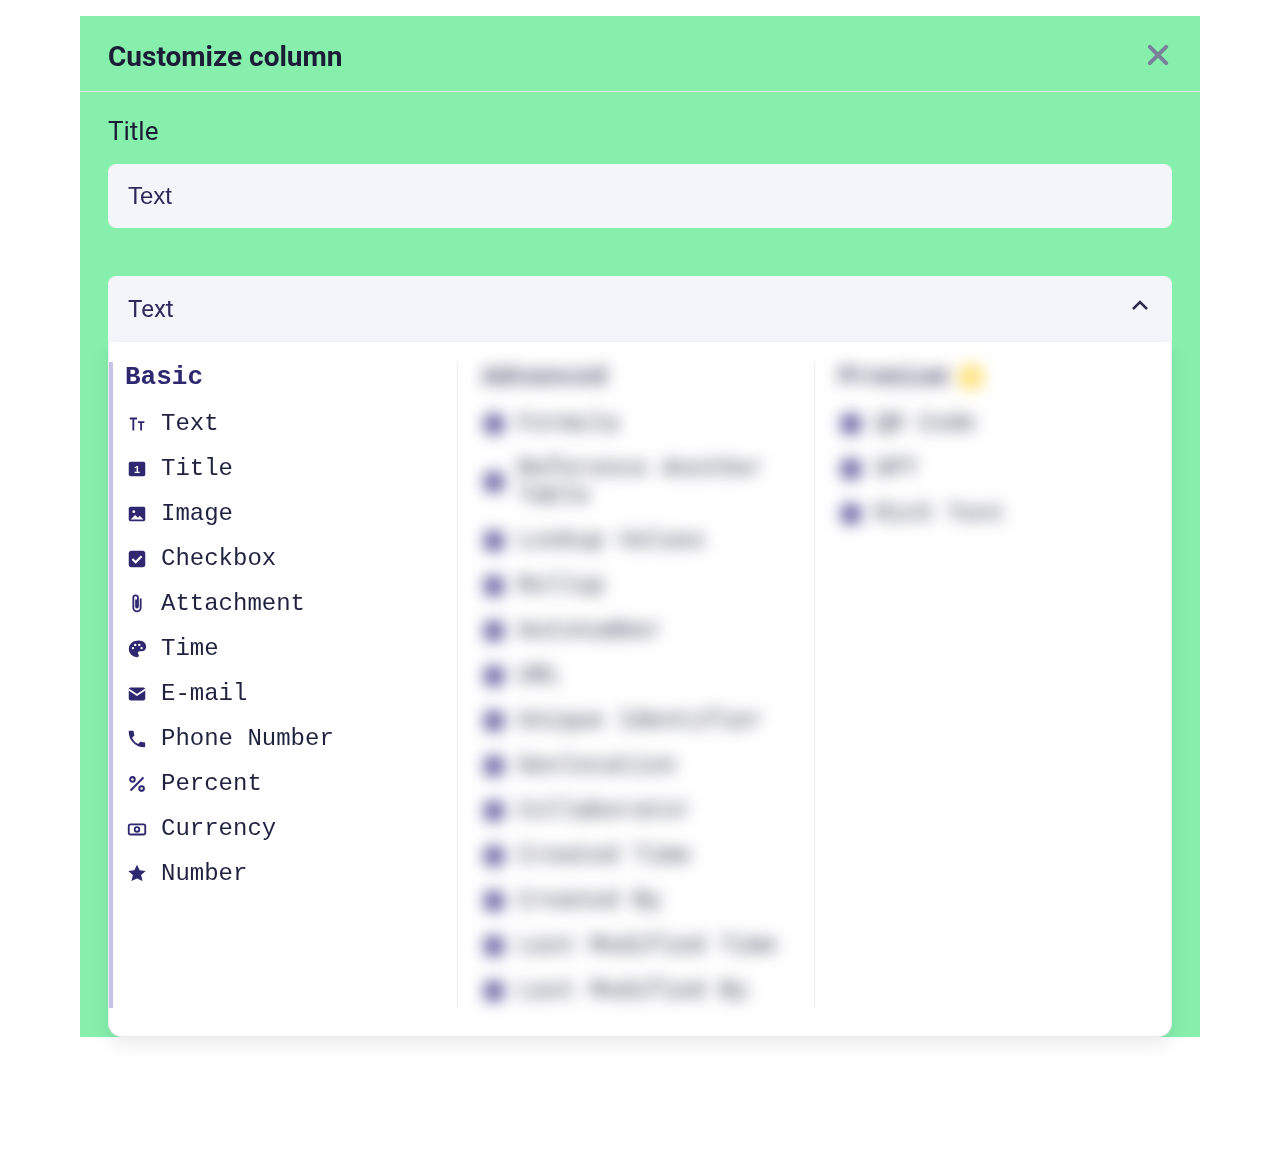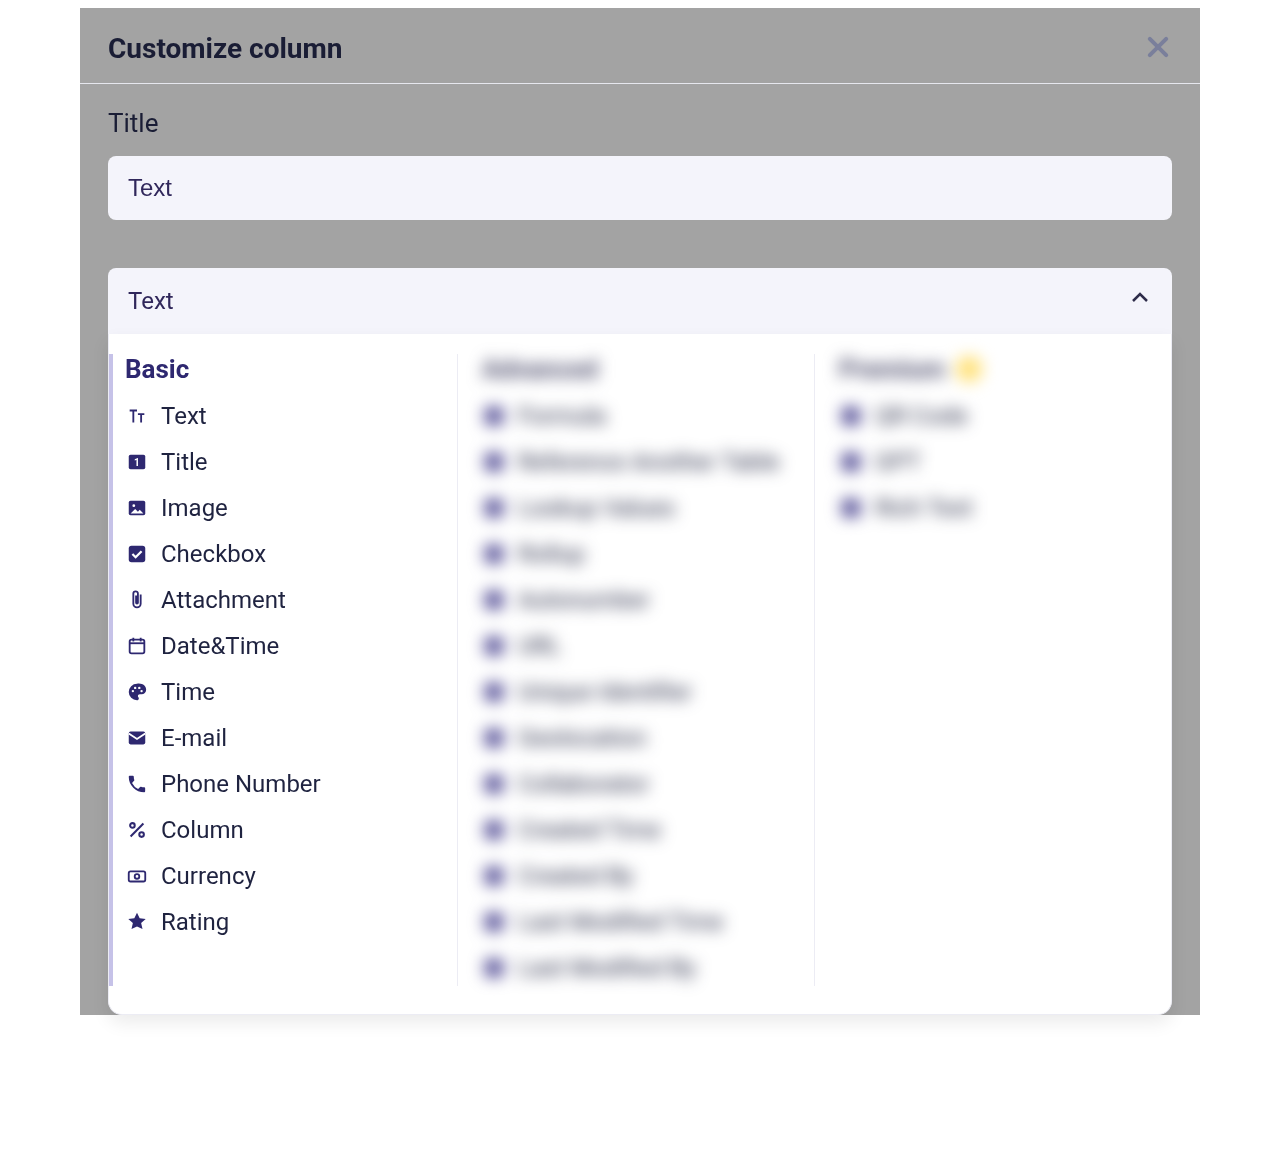--- a/index.html
+++ b/index.html
@@ -7,22 +7,22 @@
     font-family: -apple-system, BlinkMacSystemFont, "Segoe UI", Roboto, Arial, sans-serif;
     background: #ffffff;
     color: #1f2340;
     width: 1280px;
     height: 1156px;
     padding: 0;
     position: relative;
   }
   .dialog {
     width: 1120px;
-    margin: 8px auto;
-    background: #a3a3a3;
+    margin: 16px auto;
+    background: #86efac;
     padding: 24px 0 0 0;
   }
   .dialog-header {
     display: flex;
     justify-content: space-between;
     align-items: center;
     padding: 0 28px 18px 28px;
     border-bottom: 1px solid #e6e7ee;
   }
   .dialog-title {
@@ -80,20 +80,21 @@
     border-top: none;
     display: flex;
     padding: 20px 0 28px 0;
     background: #fff;
     border-radius: 0 0 14px 14px;
     box-shadow: 0 8px 18px rgba(0,0,0,0.08);
   }
   .col {
     flex: 1 1 0;
     padding: 0 24px;
+    font-family: Liberation Mono, monospace;
   }
   .col.basic {
     border-left: 4px solid #c6c2e8;
     padding-left: 12px;
   }
   .col.advanced, .col.premium {
     filter: blur(8px);
     pointer-events: none;
   }
   .col-sep {
@@ -234,31 +235,20 @@
 
           <li class="type-item">
             <span class="icon">
               <svg viewBox="0 0 24 24" fill="none" stroke="currentColor" stroke-width="2">
                   <path d="M16 6v10a4 4 0 0 1-8 0V5a2.5 2.5 0 0 1 5 0v10a1 1 0 0 1-2 0V7"></path>
                 </svg>
             </span>
             <span>Attachment</span>
           </li>
 
-          <li class="type-item">
-            <span class="icon">
-              <svg viewBox="0 0 24 24" fill="none" stroke="currentColor" stroke-width="2">
-                  <rect x="4" y="5" width="16" height="15" rx="2"></rect>
-                  <line x1="4" y1="9" x2="20" y2="9"></line>
-                  <line x1="8" y1="3" x2="8" y2="7"></line>
-                  <line x1="16" y1="3" x2="16" y2="7"></line>
-                </svg>
-            </span>
-            <span>Date&amp;Time</span>
-          </li>
 
           <li class="type-item">
             <span class="icon">
               <svg viewBox="0 0 24 24" fill="currentColor">
                   <path d="M12 3a9 9 0 0 0 0 18c1.1 0 2-.9 2-2 0-.5-.2-1-.5-1.3-.3-.4-.5-.8-.5-1.2 0-1.1.9-2 2-2h2a5 5 0 0 0 5-5c0-4-4-7.5-10-6.5z"></path>
                   <circle cx="7.5" cy="11" r="1.3" fill="#fff"></circle>
                   <circle cx="10" cy="7.5" r="1.3" fill="#fff"></circle>
                   <circle cx="14.5" cy="7.5" r="1.3" fill="#fff"></circle>
                   <circle cx="17" cy="11" r="1.3" fill="#fff"></circle>
                 </svg>
@@ -286,41 +276,41 @@
           </li>
 
           <li class="type-item">
             <span class="icon">
               <svg viewBox="0 0 24 24" fill="none" stroke="currentColor" stroke-width="2.2">
                   <line x1="19" y1="5" x2="5" y2="19"></line>
                   <circle cx="7" cy="7" r="2.5"></circle>
                   <circle cx="17" cy="17" r="2.5"></circle>
                 </svg>
             </span>
-            <span>Column</span>
+            <span>Percent</span>
           </li>
 
           <li class="type-item">
             <span class="icon">
               <svg viewBox="0 0 24 24" fill="none" stroke="currentColor" stroke-width="2">
                   <rect x="3" y="7" width="18" height="11" rx="2"></rect>
                   <circle cx="12" cy="12.5" r="2.5"></circle>
                 </svg>
             </span>
             <span>Currency</span>
           </li>
 
 
           <li class="type-item">
             <span class="icon">
               <svg viewBox="0 0 24 24" fill="currentColor">
                   <path d="M12 2l2.9 6 6.6.6-5 4.6 1.5 6.5L12 16.8 6 19.7l1.5-6.5-5-4.6 6.6-.6L12 2z"></path>
                 </svg>
             </span>
-            <span>Rating</span>
+            <span>Number</span>
           </li>
 
         </ul>
       </div>
 
       <div class="col-sep"></div>
 
       <div class="col advanced">
         <div class="group-title adv">Advanced</div>
         <ul class="type-list">

